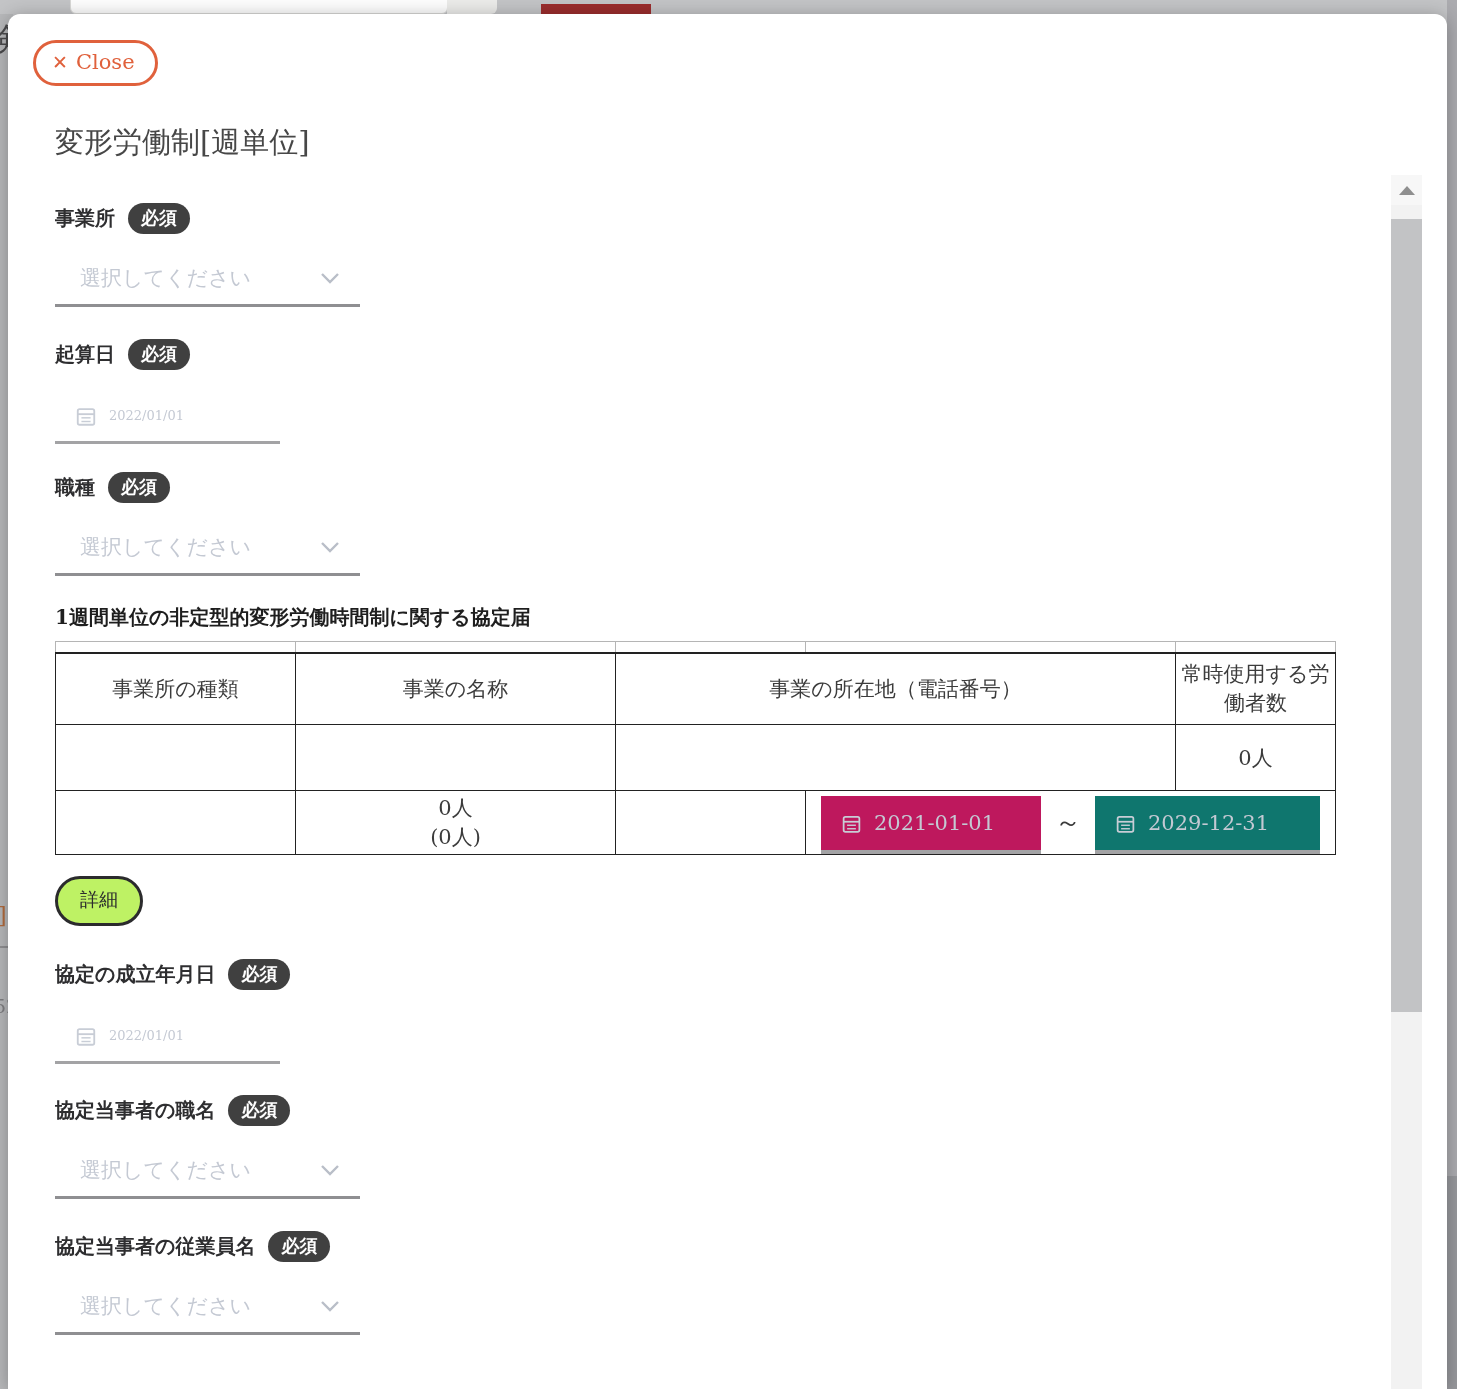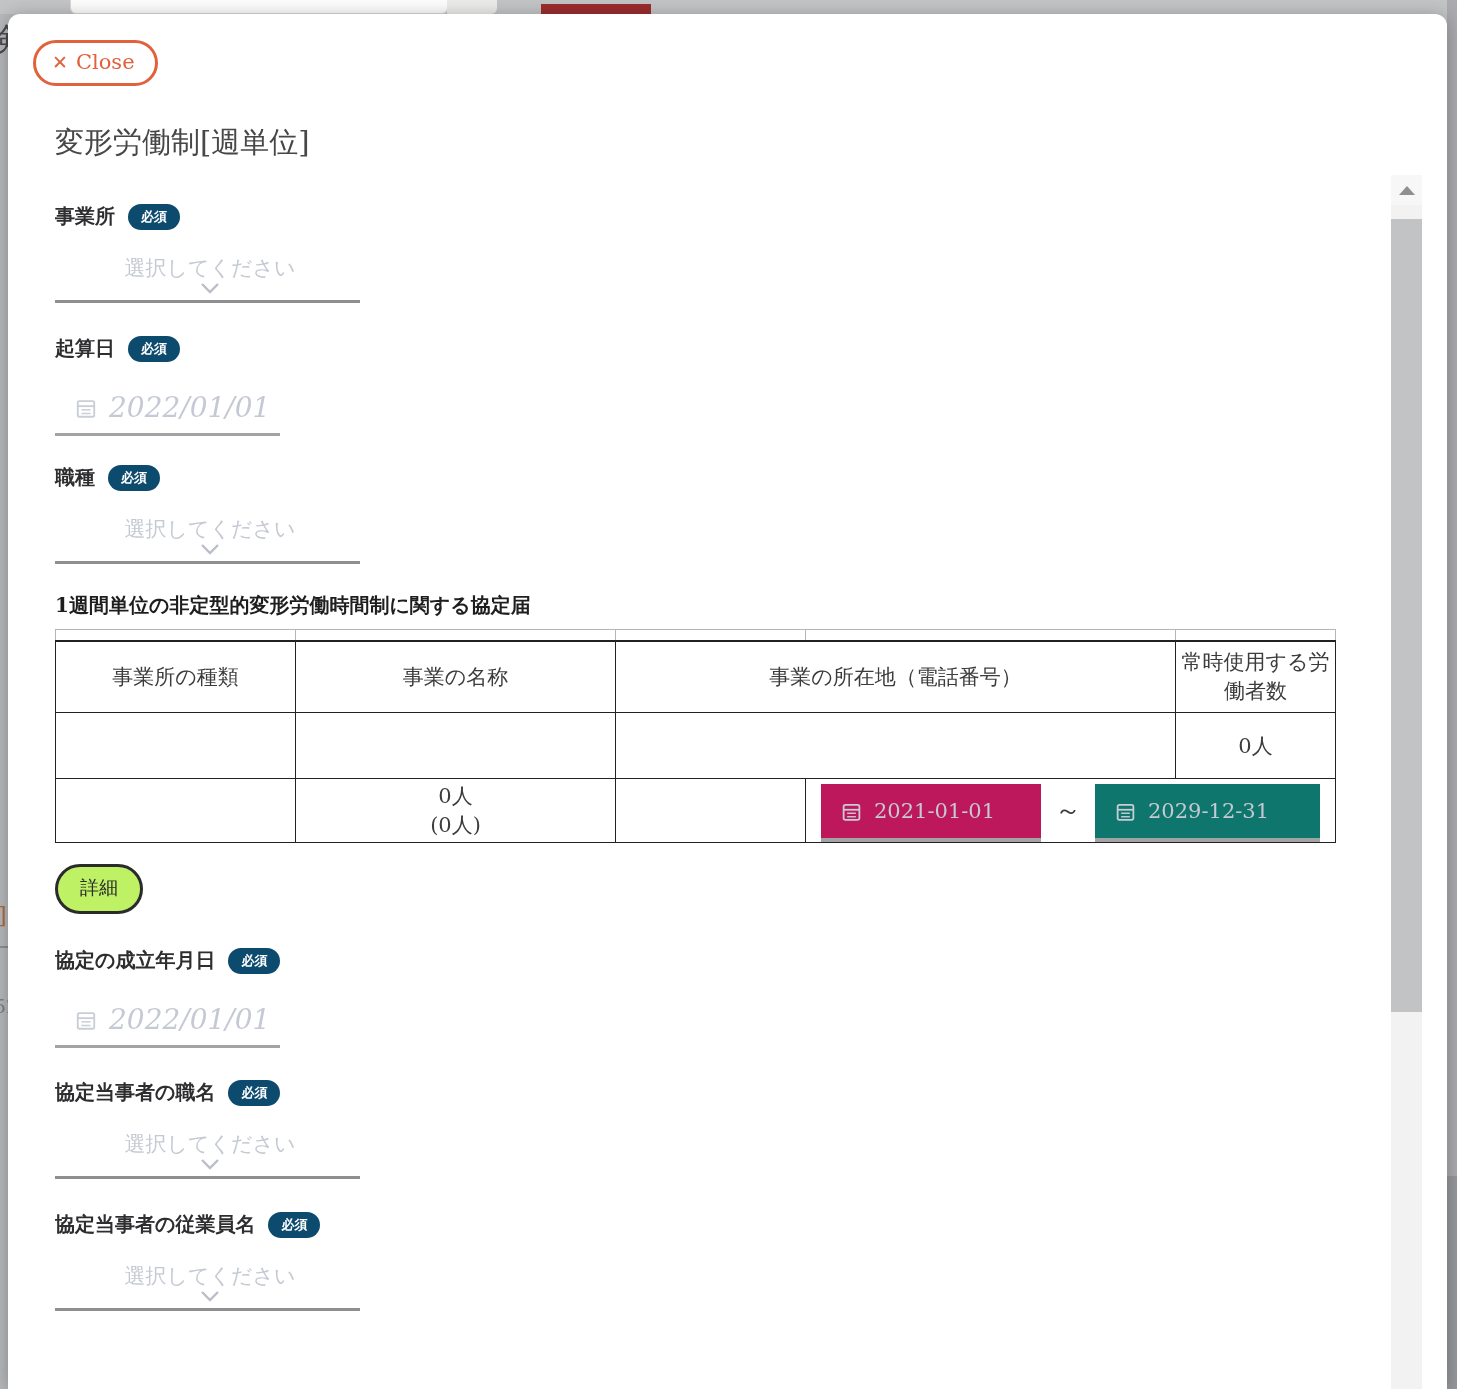--- a/index.html
+++ b/index.html
@@ -39,41 +39,41 @@
     color:#e0613c; font-family:inherit; font-size:21px; padding:7px 20px 9px 16px;
     cursor:pointer; }
   .close-x { font-size:19px; line-height:1; }
 
   .content { padding:111px 0 0 47px; }
 
   .title { font-size:29px; line-height:34px; font-weight:normal; color:#474747; }
 
   .form-group .label-row { display:flex; align-items:center; gap:13px; line-height:27px; }
   .field-label { font-size:20px; font-weight:bold; color:#2e2e30; }
-  .required-badge { display:inline-block; background:#0c4a6e; color:#ffffff;
-    font-size:13px; font-weight:bold; line-height:1; padding:6px 13px 7px;
+  .required-badge { display:inline-block; background:#404040; color:#ffffff;
+    font-size:18px; font-weight:bold; line-height:1; padding:6px 13px 7px;
     border-radius:999px; font-family:"DejaVu Sans","Liberation Sans",sans-serif; }
 
   .g1 { margin-top:44px; }
   .g2 { margin-top:32px; }
   .g3 { margin-top:28px; }
   .g4 { margin-top:33px; }
   .g5 { margin-top:31px; }
   .g6 { margin-top:32px; }
 
   .select-field { margin-top:24px; width:305px; height:49px;
     border-bottom:3px solid #8f8f92; display:flex; align-items:center;
-    padding:0 20px 6px 25px; cursor:pointer;flex-direction:column; }
+    padding:0 20px 6px 25px; cursor:pointer; }
   .select-field .placeholder { font-size:21px; color:#c4c9d3; flex:1; }
   .chevron { flex:0 0 auto; }
 
   .date-field { margin-top:26px; width:225px; height:48px;
     border-bottom:3px solid #a3a3a5; display:flex; align-items:center; gap:12px;
     padding:0 0 6px 20px; cursor:pointer; }
-  .date-field .date-text { font-size:28px; color:#c4c9d3;font-style:italic; }
+  .date-field .date-text { font-size:13px; color:#c4c9d3; }
   .cal-icon { color:#c8cdd6; flex:0 0 auto; }
 
   .section-title { margin-top:28px; font-size:20px; line-height:26px;
     font-weight:bold; color:#1e1e1e; }
 
   
   .jtable { margin-top:11px; border-collapse:collapse; table-layout:fixed; width:1280px;
     font-size:21px; color:#3c3c3c; }
   .jtable td { border:1px solid #222222; text-align:center; vertical-align:middle; }
   .jtable tr.thin td { border:1px solid #b5b5b5; height:11px; border-bottom:none; }

